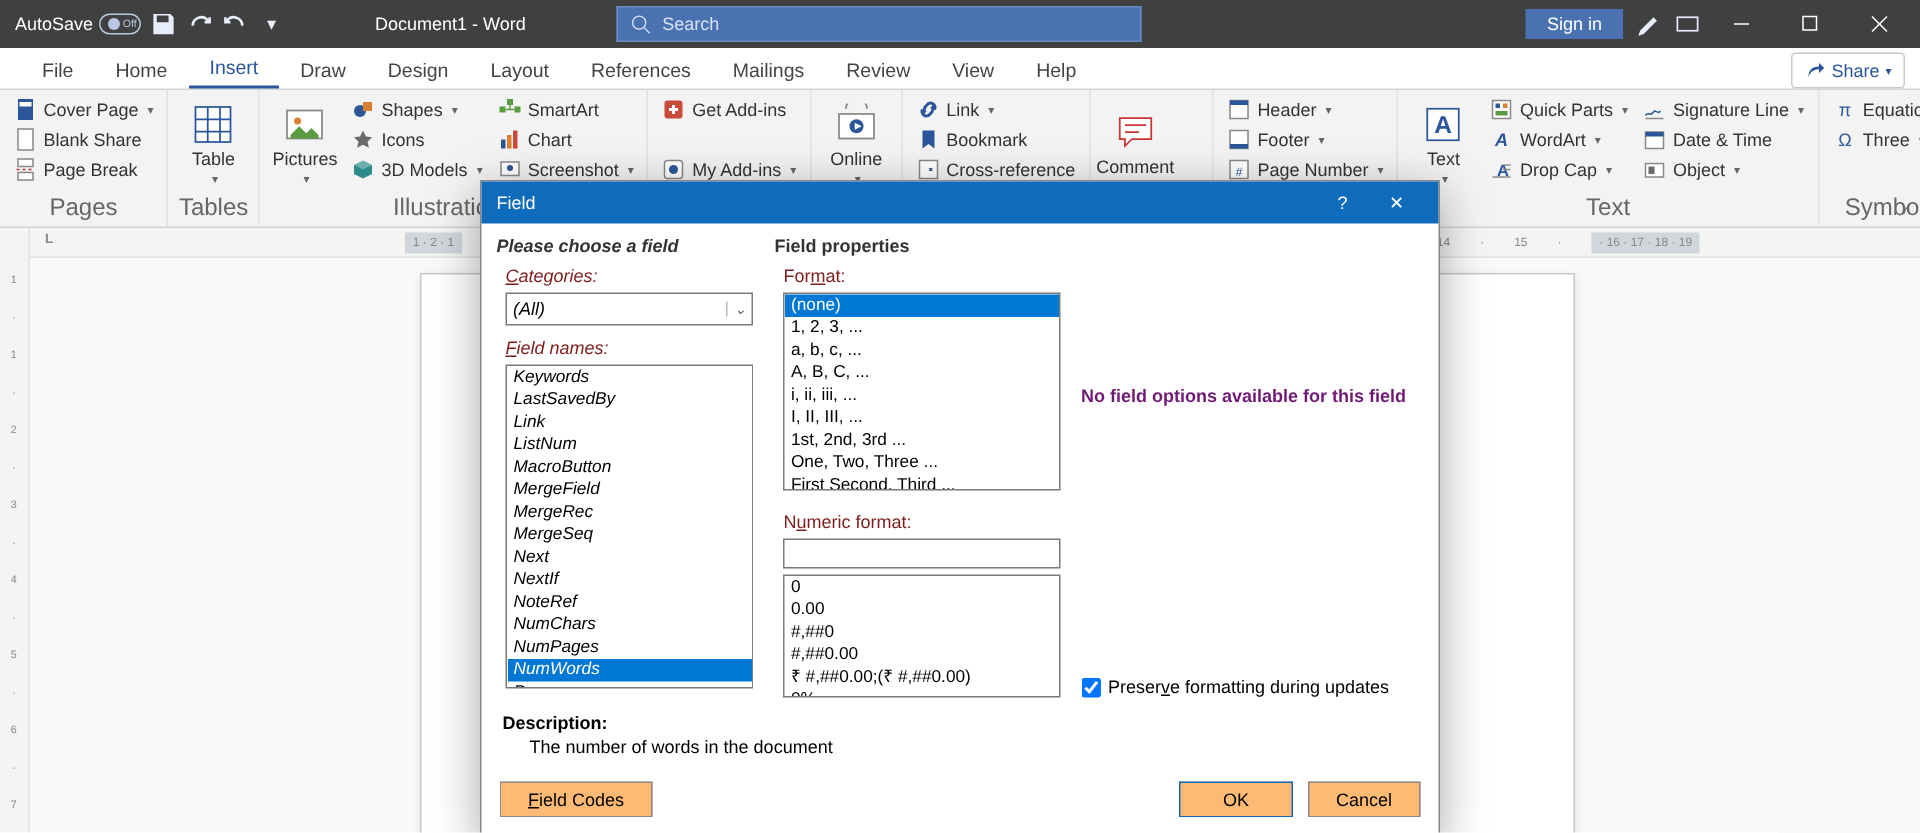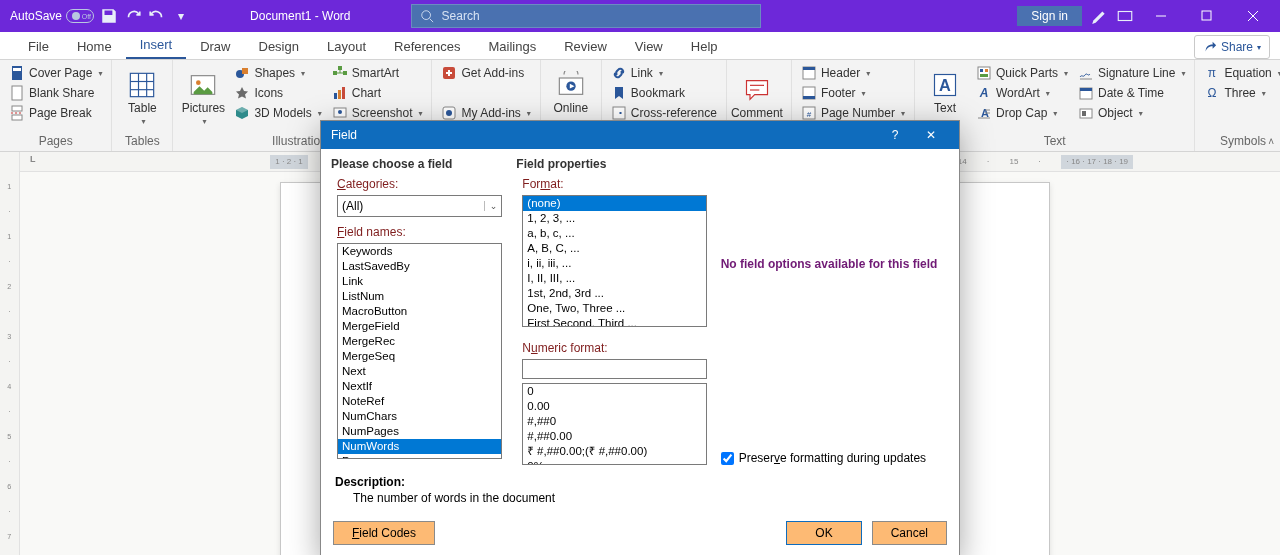--- a/index.html
+++ b/index.html
@@ -1,40 +1,40 @@
 <!DOCTYPE html>
 <html><head>
 <meta charset="utf-8">
 <style>
 * { box-sizing: border-box; margin: 0; padding: 0; font-family: "Segoe UI", Arial, sans-serif; }
 body { background: #fff; width: 1280px; height: 555px; overflow: hidden; position: relative; }
 
 
-.titlebar { background: #6d28d9; height: 32px; display: flex; align-items: center; color: #fff; font-size: 12px; }
+.titlebar { background: #404040; height: 32px; display: flex; align-items: center; color: #fff; font-size: 12px; }
 .titlebar .left { display: flex; align-items: center; gap: 6px; padding-left: 10px; }
 .autosave { display: flex; align-items: center; gap: 4px; }
 .autosave-toggle { width: 28px; height: 14px; border: 1px solid #b9c7e0; border-radius: 8px; display: flex; align-items: center; padding: 0 2px; font-size: 7px; color:#b9c7e0; justify-content:flex-end;}
 .tb-icon { width: 18px; height: 18px; display: inline-flex; align-items: center; justify-content: center; color: #e8eef9; cursor: pointer; }
 .doc-title { margin-left: 60px; }
 .searchbox { margin-left: 60px; width: 350px; height: 24px; background: #4a71b0; border: 1px solid #6a8cc0; display: flex; align-items: center; padding: 0 8px; gap: 8px; color: #d7e2f3; }
 .titlebar .right { margin-left: auto; display: flex; align-items: center; gap: 8px; padding-right: 8px; }
 .sign-in { background: #4a71b0; padding: 3px 14px; }
 .win-btn { width: 38px; height: 32px; display: flex; align-items: center; justify-content: center; cursor: pointer; }
 
 
 .ribbon-tabs { height: 28px; display: flex; align-items: flex-end; border-bottom: 1px solid #d4d4d4; font-size: 13px; padding-left: 14px; gap: 0; background:#fff; }
 .ribbon-tab { padding: 6px 14px 5px; color: #444; cursor: pointer; }
 .ribbon-tab.active { color: #2b579a; border-bottom: 2px solid #2b579a; }
 .share-btn { margin-left: auto; margin-right: 10px; color: #2b579a; display: flex; align-items: center; gap: 4px; padding: 4px 8px; border:1px solid #c9c9c9; border-radius:3px; font-size:12px; }
 
 
 .ribbon { height: 92px; background: #f3f3f3; border-bottom: 1px solid #d4d4d4; display: flex; font-size: 12px; position:relative;}
 .group { border-right: 1px solid #e1e1e1; display: flex; flex-direction: column; padding: 4px 6px 0; }
 .group-body { flex: 1; display: flex; gap: 4px; }
-.group-label { text-align: center; font-size: 12px; color: #666; padding: 2px 0 3px; }
+.group-label { text-align: center; font-size: 16px; color: #666; padding: 2px 0 3px; }
 .big-btn { display: flex; flex-direction: column; align-items: center; justify-content: center; width: 48px; cursor: pointer; gap:2px; color:#333;}
 .big-btn svg { width: 28px; height: 28px; }
 .stack { display: flex; flex-direction: column; gap: 2px; }
 .cmd { display: flex; align-items: center; gap: 4px; padding: 1px 3px; cursor: pointer; white-space: nowrap; color:#333;}
 .cmd svg, .cmd .ico { width: 16px; height: 16px; flex-shrink:0;}
 .dd::after { content: "▾"; font-size: 8px; margin-left: 2px; color:#666;}
 .collapse-caret { position:absolute; right:6px; bottom:4px; font-size:10px; color:#666; cursor:pointer;}
 
 
 .workspace { display: flex; height: calc(555px - 32px - 28px - 92px); background: #f9f9f7; }
@@ -46,21 +46,21 @@
 .page { position: absolute; left: 260px; top: 30px; width: 770px; height: 900px; background: #fff; border: 1px solid #c7c7c7; box-shadow: 0 2px 6px rgba(0,0,0,.1); }
 .corner-L { position:absolute; left:10px; top:2px; font-size:9px; color:#888; font-weight:bold;}
 
 
 .dialog { position: absolute; left: 320px; top: 120px; width: 640px; background: #fff; border: 1px solid #888; box-shadow: 0 8px 30px rgba(0,0,0,.35); font-size: 12px; }
 .dlg-title { background: #0f6cbd; color: #fff; height: 28px; display: flex; align-items: center; padding: 0 10px; }
 .dlg-title .spacer { flex: 1; }
 .dlg-title .dlg-btn { width: 36px; text-align: center; cursor: pointer; }
 .dlg-body { display: flex; padding: 8px 10px 6px; gap: 14px; }
 .col { flex: 1; display: flex; flex-direction: column; gap: 4px; }
-.col-left { flex: 0.9; }
+.col-left { flex: 0.9; font-style: italic; }
 .col-right { flex: 1.2; }
 .section-label { font-weight: 600; color: #333; margin-bottom: 2px; }
 .field-label { color: #7f1d1d; }
 .combo { height: 22px; border: 1px solid #7a7a7a; display: flex; align-items: center; padding: 0 4px; background: #fff; }
 .combo .arrow { margin-left: auto; font-size: 9px; color:#555; border-left:1px solid #bbb; padding-left:5px;}
 .listbox { border: 1px solid #7a7a7a; background: #fff; overflow-y: scroll; }
 .listbox.fieldnames { height: 216px; }
 .listbox.formats { height: 132px; }
 .listbox.numeric { height: 82px; }
 .lb-item { padding: 0 4px; line-height: 15px; cursor: pointer; font-size:11.5px;}

